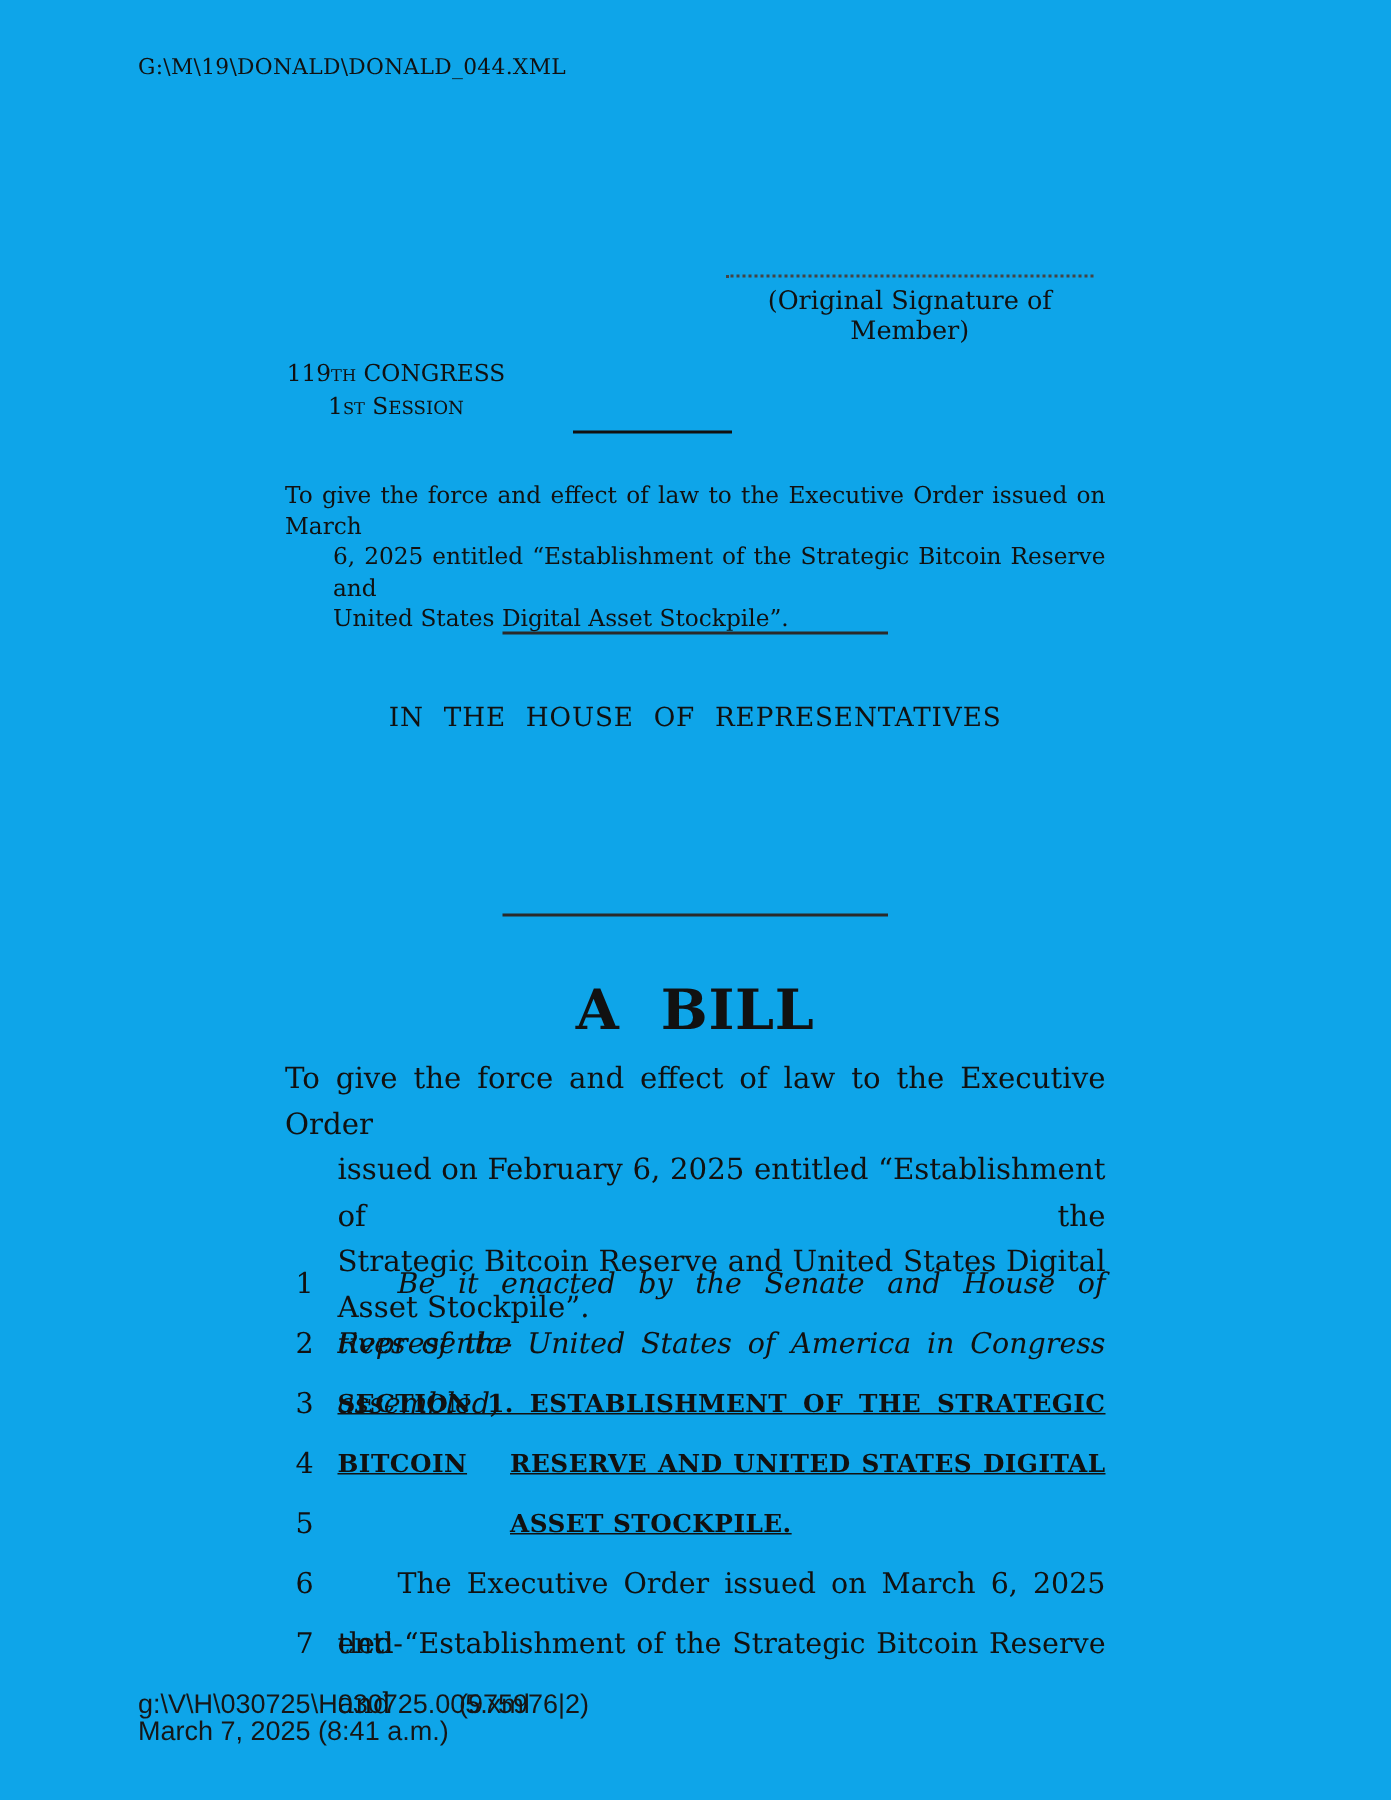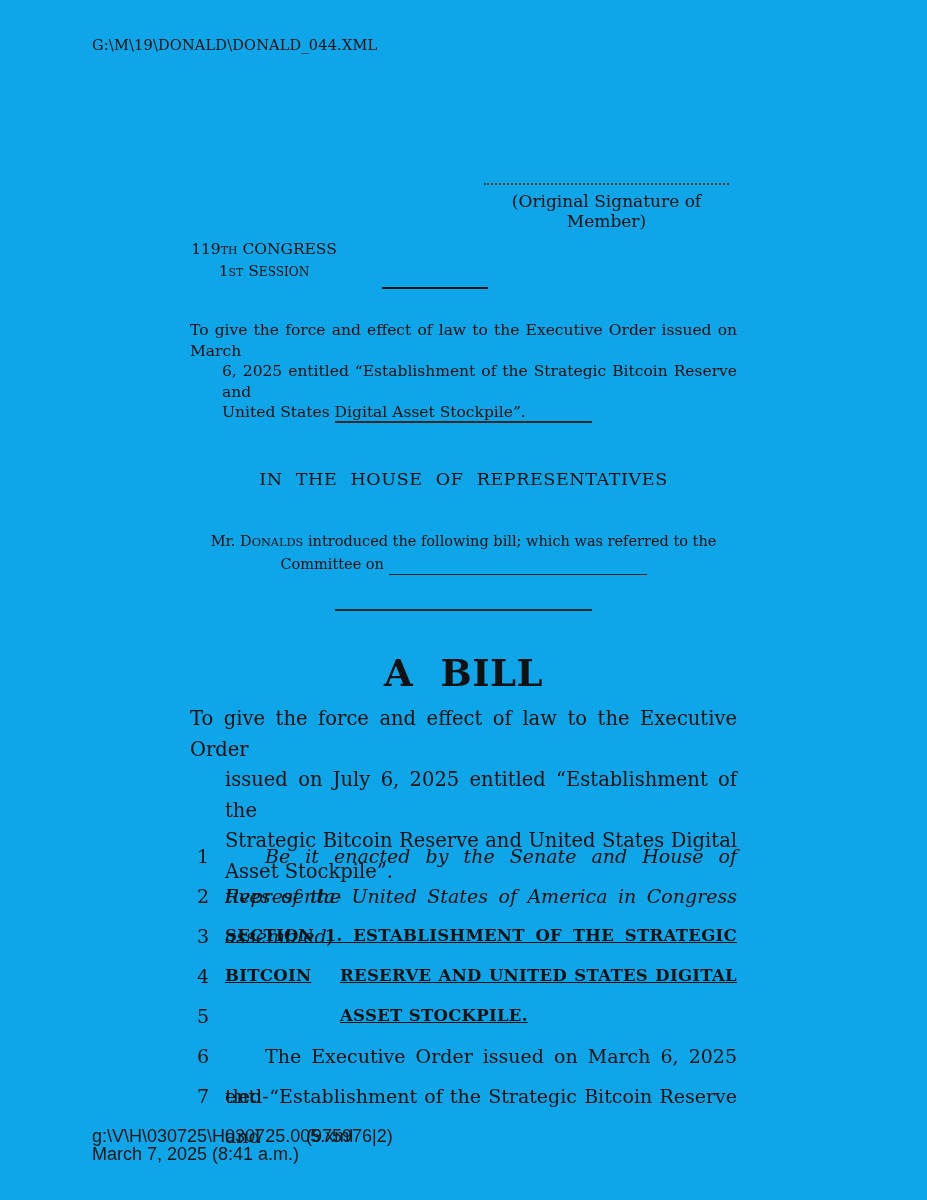--- a/index.html
+++ b/index.html
@@ -83,32 +83,28 @@
   <div class="official-title" id="official-title">
       <div class="ot-line just">To give the force and effect of law to the Executive Order issued on March</div>
       <div class="ot-line indent just">6, 2025 entitled “Establishment of the Strategic Bitcoin Reserve and</div>
       <div class="ot-line indent">United States Digital Asset Stockpile”.</div>
     </div>
 
   <div class="rule rule1"></div>
 
   <div class="chamber">IN THE HOUSE OF REPRESENTATIVES</div>
 
-  <div class="intro">
-    <div><span>Mr. </span><span>D</span><span class="sc">ONALDS</span><span> introduced the following bill; which was referred to the</span></div>
-    <div><span>Committee on </span><span class="committee-blank">&nbsp;</span></div>
-  </div>
 
   <div class="rule rule2"></div>
 
   <div class="bill-heading">A BILL</div>
 
   <div class="bill-title" id="bill-title">
       <div class="bt-line just">To give the force and effect of law to the Executive Order</div>
-      <div class="bt-line indent just">issued on July 6, 2025 entitled “Establishment of the</div>
+      <div class="bt-line indent just">issued on February 6, 2025 entitled “Establishment of the</div>
       <div class="bt-line indent just">Strategic Bitcoin Reserve and United States Digital</div>
       <div class="bt-line indent">Asset Stockpile”.</div>
     </div>
 
   <div class="body-lines" id="body-lines">
       <div class="row">
         <div class="num">1</div>
         <div class="txt it first just">Be it enacted by the Senate and House of Representa-</div>
       </div>
       <div class="row">

